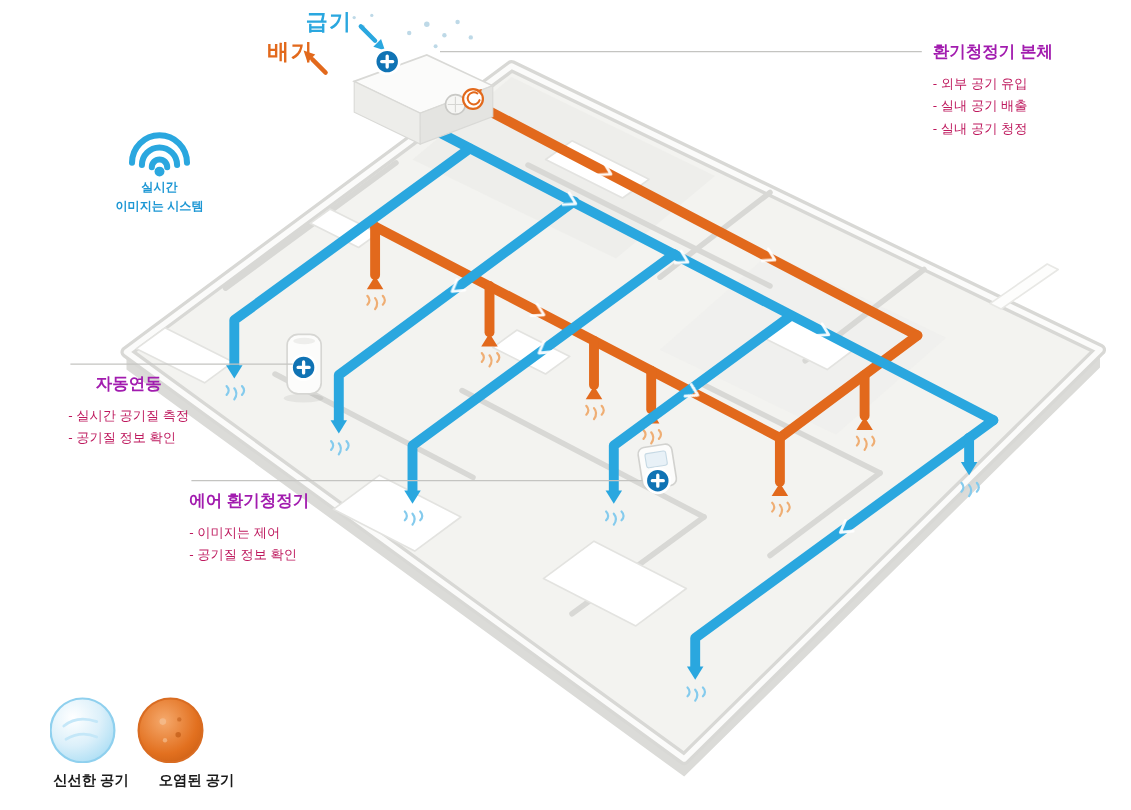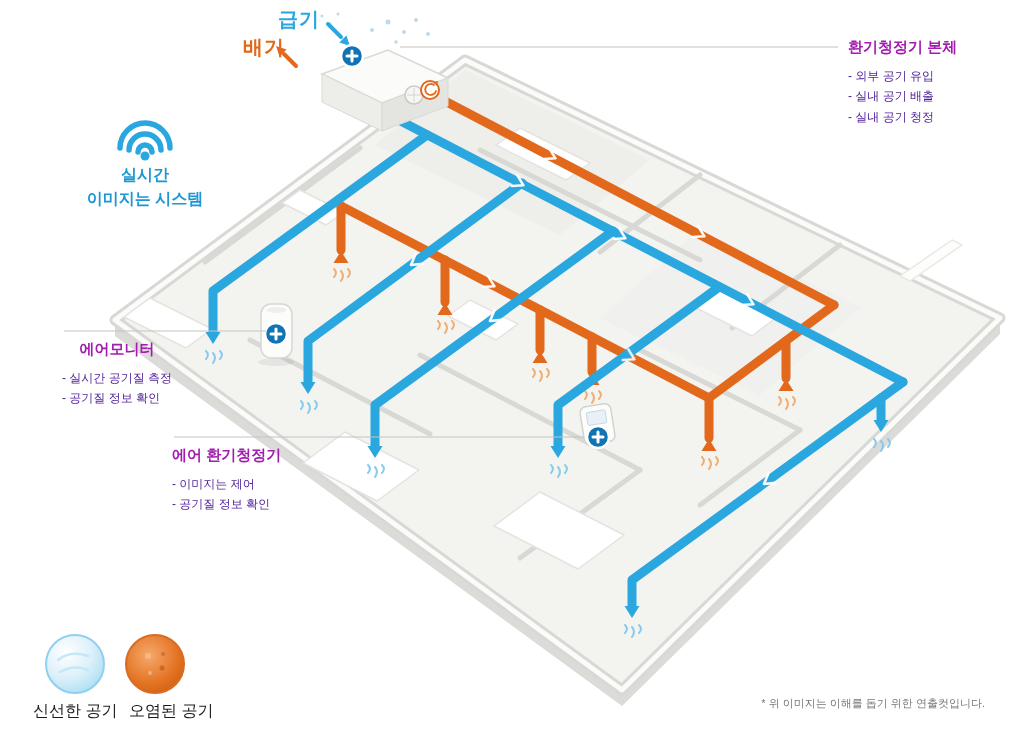--- a/index.html
+++ b/index.html
@@ -4,24 +4,24 @@
 <style>
   html,body{margin:0;padding:0;background:#ffffff;}
   .stage{position:relative;width:1028px;height:736px;overflow:hidden;background:#fff;
          font-family:"Liberation Sans","DejaVu Sans",sans-serif;}
   .stage svg{position:absolute;left:0;top:0;}
   .label{position:absolute;white-space:nowrap;}
   .flow-label{font-size:20px;font-weight:bold;letter-spacing:1px;}
   .supply-label{left:278px;top:6px;color:#2aa7df;}
   .exhaust-label{left:243px;top:34px;color:#e2691c;text-align:center;}
   .wifi-label{left:83px;top:163px;width:124px;text-align:center;color:#1d97d4;
-              font-weight:bold;font-size:16px;line-height:1.5;white-space:normal;}
+              font-weight:bold;font-size:11px;line-height:1.5;white-space:normal;}
   .callout-title{font-size:15px;font-weight:bold;color:#a21caf;text-align:center;}
-  .callout-items{margin-top:9px;font-size:12px;color:#4c1d95;line-height:1.7;}
-  .legend-label{font-size:16px;font-weight:normal;color:#1a1a1a;width:84px;text-align:center;}
+  .callout-items{margin-top:9px;font-size:12px;color:#be185d;line-height:1.7;}
+  .legend-label{font-size:13px;font-weight:bold;color:#1a1a1a;width:84px;text-align:right;}
   .footnote{right:43px;top:696px;font-size:11px;color:#777;}
 </style>
 </head>
 <body>
 
 <div class="stage">
 
 <svg width="1028" height="736" viewBox="0 0 1028 736">
   <defs>
     <radialGradient id="freshGrad" cx="35%" cy="30%" r="80%">
@@ -241,33 +241,32 @@
 <div class="label" style="left:848px;top:38px;">
   <div class="callout-title">환기청정기 본체</div>
   <div class="callout-items">
     <div>- 외부 공기 유입</div>
     <div>- 실내 공기 배출</div>
     <div>- 실내 공기 청정</div>
   </div>
 </div>
 
 <div class="label" style="left:62px;top:340px;">
-  <div class="callout-title">에어모니터</div>
+  <div class="callout-title">자동연동</div>
   <div class="callout-items">
     <div>- 실시간 공기질 측정</div>
     <div>- 공기질 정보 확인</div>
   </div>
 </div>
 
 <div class="label" style="left:172px;top:446px;">
   <div class="callout-title">에어 환기청정기</div>
   <div class="callout-items">
     <div>- 이미지는 제어</div>
     <div>- 공기질 정보 확인</div>
   </div>
 </div>
 
 <div class="label legend-label" style="left:33px;top:701px;">신선한 공기</div>
 <div class="label legend-label" style="left:129px;top:701px;">오염된 공기</div>
 
-<div class="label footnote">* 위 이미지는 이해를 돕기 위한 연출컷입니다.</div>
 
 </div>
 
 </body></html>

